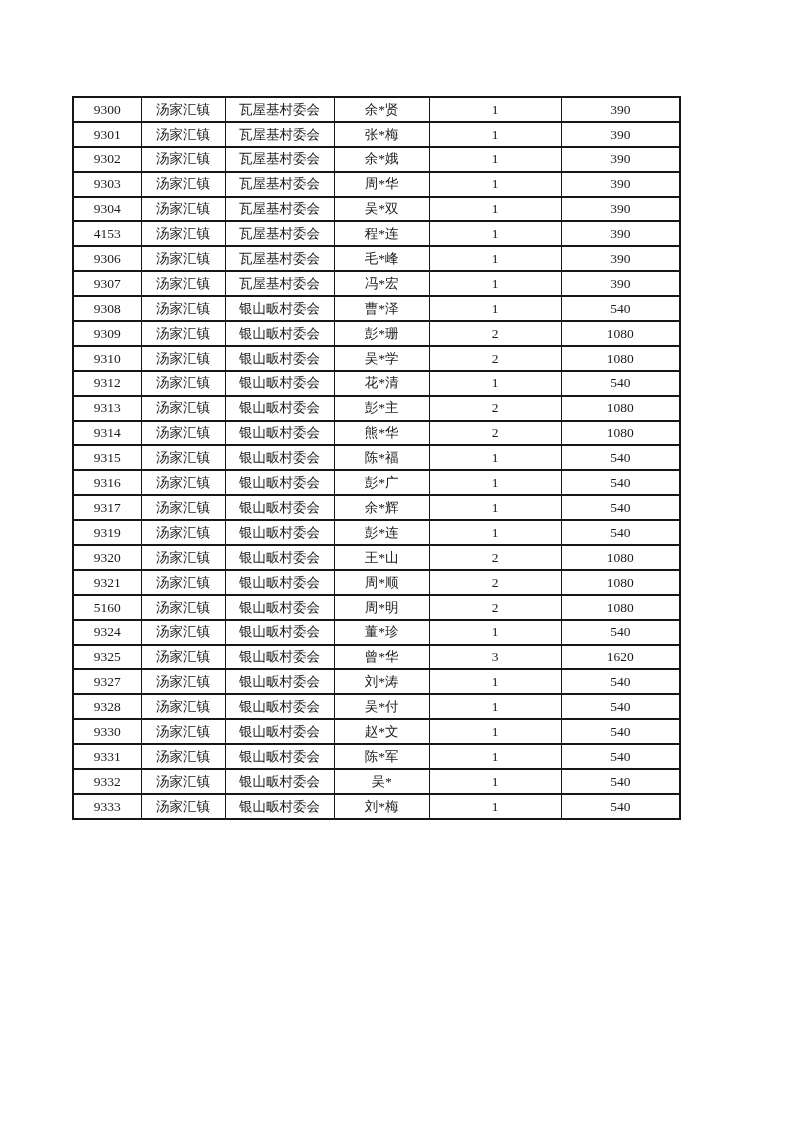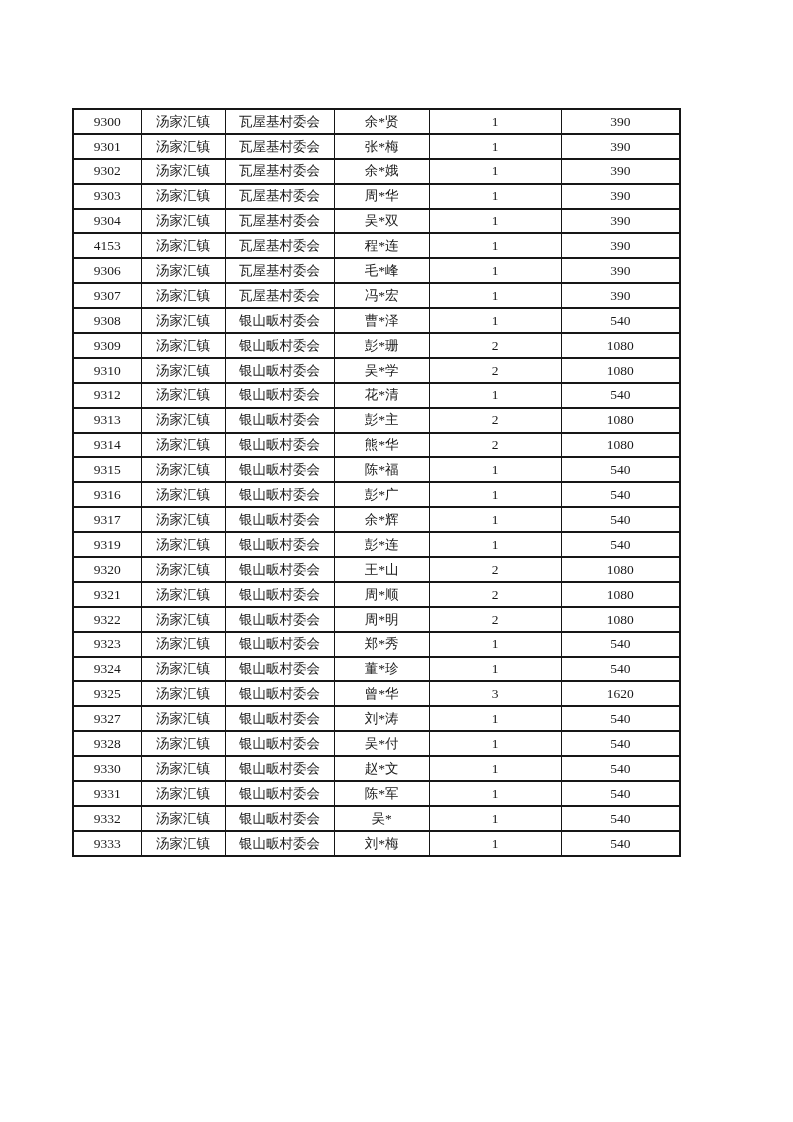--- a/index.html
+++ b/index.html
@@ -13,21 +13,21 @@
   }
   .page {
     position: relative;
     width: 793px;
     height: 1122px;
     background: #ffffff;
   }
   table.data-table {
     position: absolute;
     left: 72px;
-    top: 108px;
+    top: 96px;
     width: 607px;
     border-collapse: collapse;
     table-layout: fixed;
     border: 2px solid #161616;
   }
   table.data-table td {
     border-left: 1px solid #161616;
     border-right: 1px solid #161616;
     border-top: 2px solid #161616;
     border-bottom: 2px solid #161616;
@@ -215,34 +215,26 @@
         </tr>
         <tr>
           <td>9321</td>
           <td>汤家汇镇</td>
           <td>银山畈村委会</td>
           <td>周*顺</td>
           <td>2</td>
           <td>1080</td>
         </tr>
         <tr>
-          <td>9322</td>
+          <td>5160</td>
           <td>汤家汇镇</td>
           <td>银山畈村委会</td>
           <td>周*明</td>
           <td>2</td>
           <td>1080</td>
-        </tr>
-        <tr>
-          <td>9323</td>
-          <td>汤家汇镇</td>
-          <td>银山畈村委会</td>
-          <td>郑*秀</td>
-          <td>1</td>
-          <td>540</td>
         </tr>
         <tr>
           <td>9324</td>
           <td>汤家汇镇</td>
           <td>银山畈村委会</td>
           <td>董*珍</td>
           <td>1</td>
           <td>540</td>
         </tr>
         <tr>

